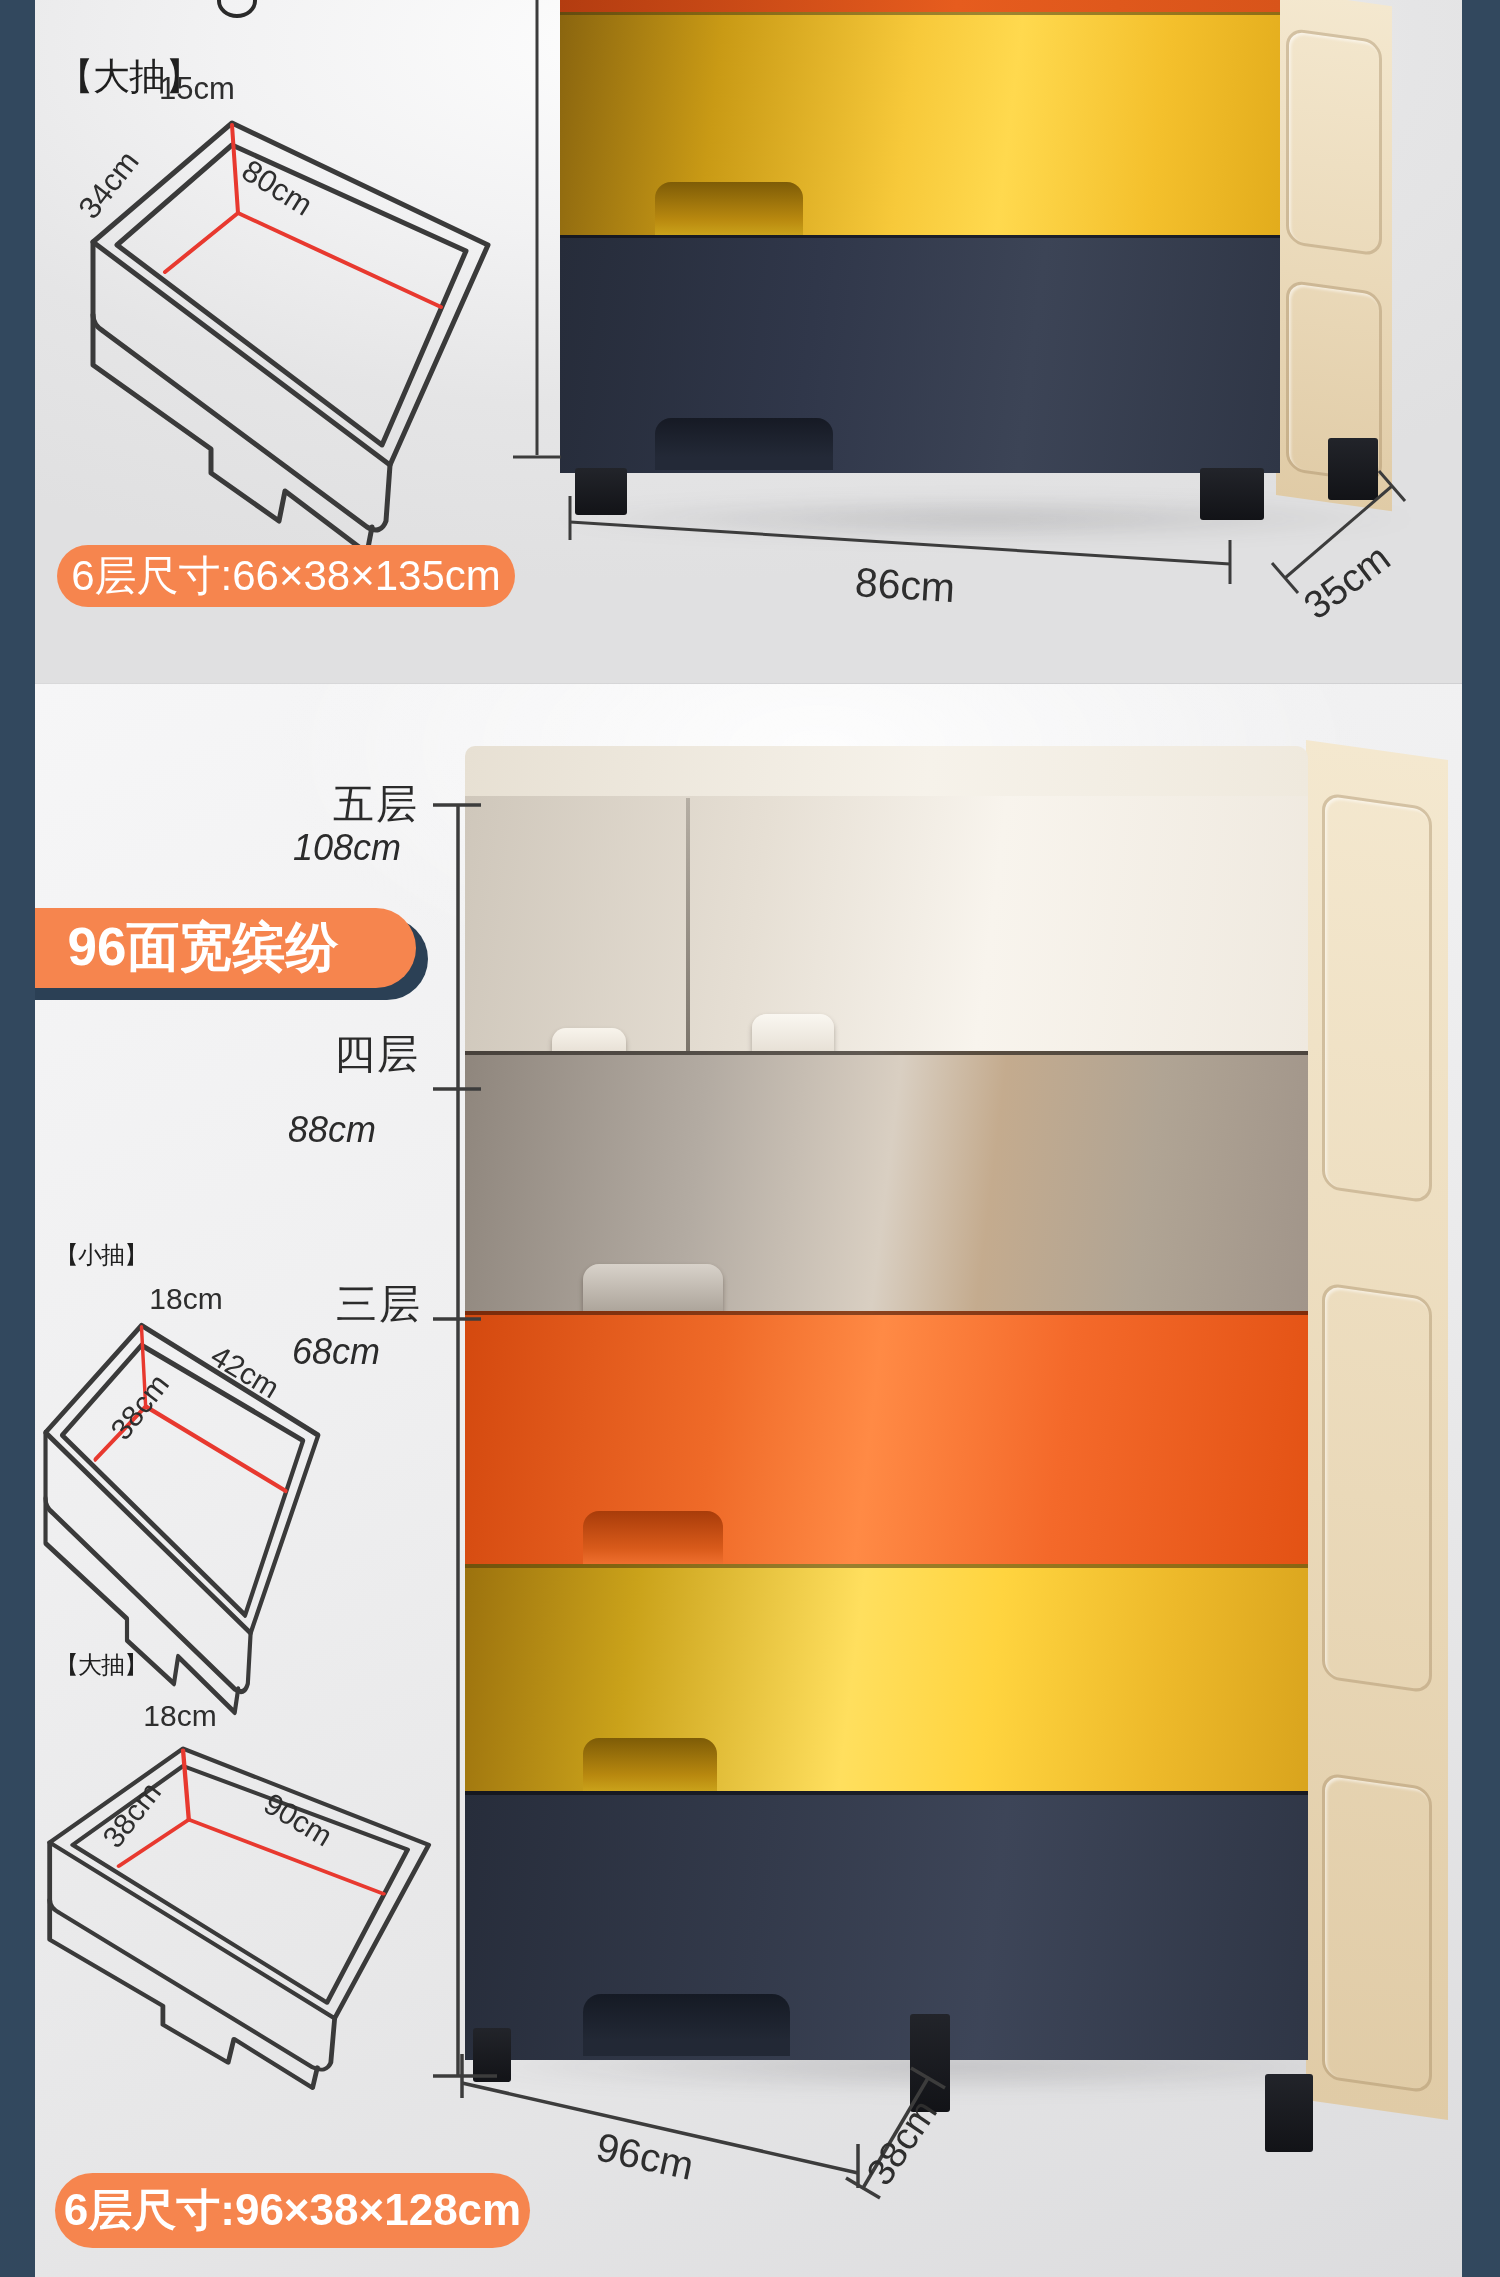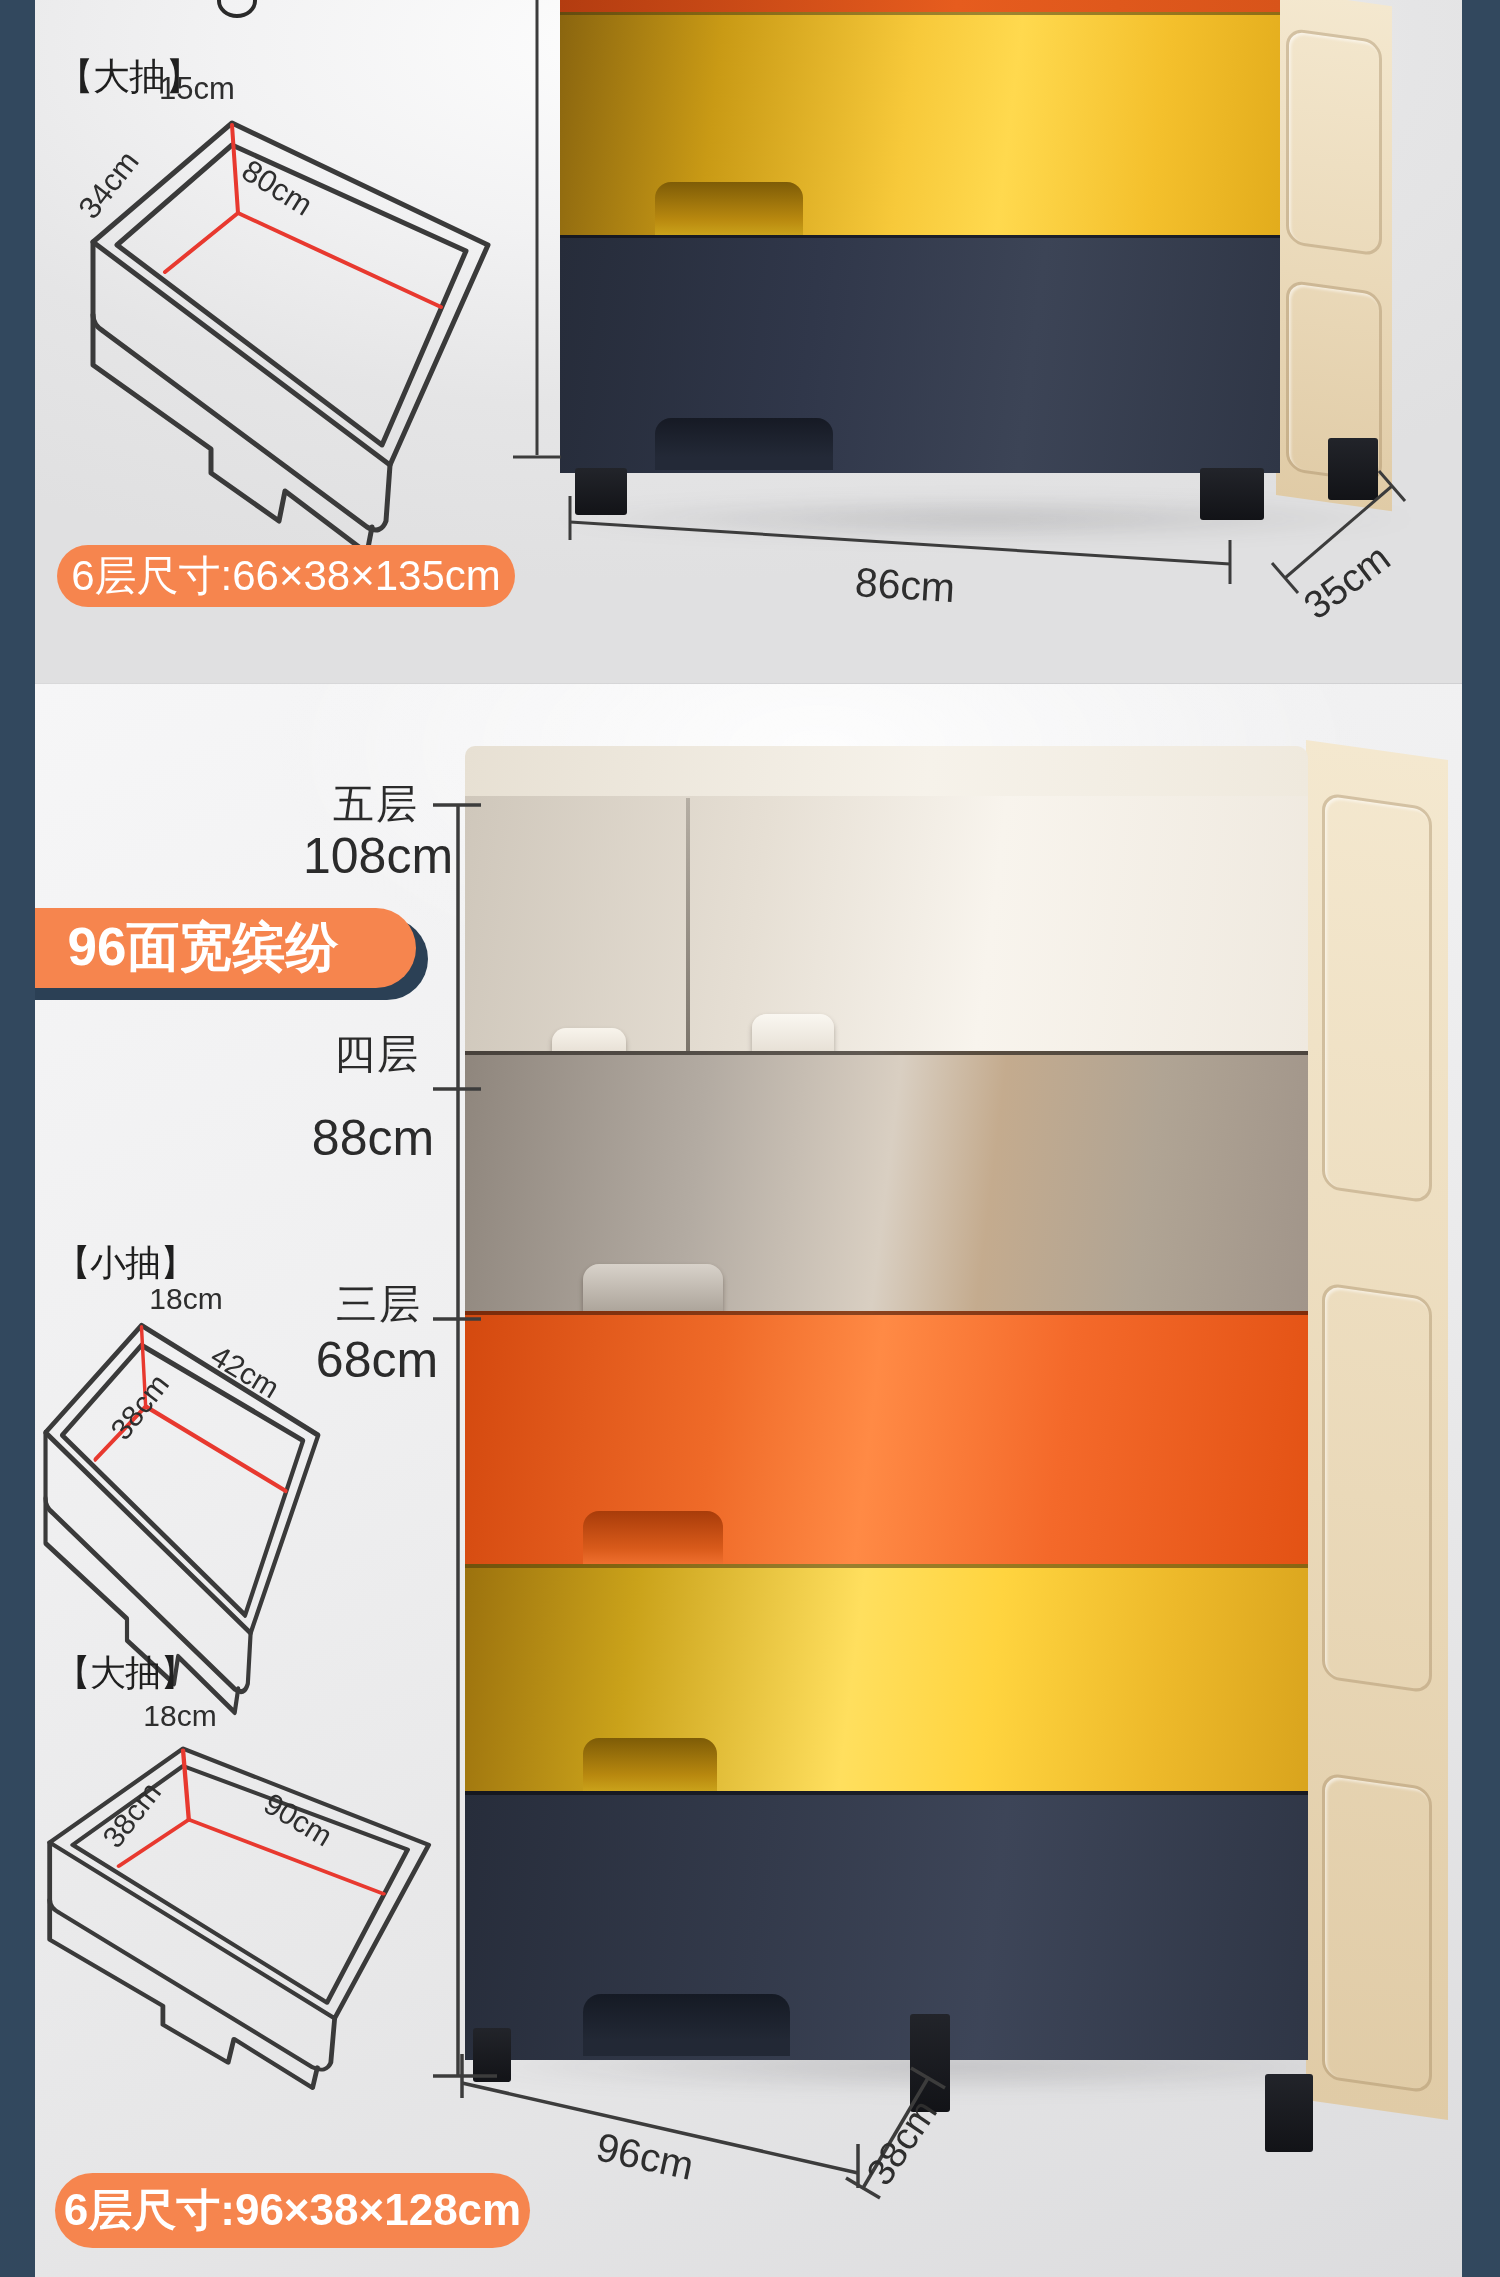--- a/index.html
+++ b/index.html
@@ -21,22 +21,22 @@
       linear-gradient(156deg,#f6f6f7 0%,#efeff0 38%,#e7e7e8 66%,#dcdcde 100%);
     border-top:1px solid rgba(0,0,0,.05);
   }
   .abs{position:absolute;}
   .dimtext{position:absolute;color:#2e2e2e;white-space:nowrap;text-align:center;}
   .pill{
     position:absolute;background:#f6854e;color:#fff;border-radius:999px;
     display:flex;align-items:center;justify-content:center;white-space:nowrap;
   }
   .tiername{position:absolute;font-size:41px;color:#2b2b2b;text-align:center;width:90px;letter-spacing:2px;}
-  .tierheight{position:absolute;font-size:50px;color:#2b2b2b;text-align:center;width:170px;}
-  .dlabel{position:absolute;font-size:36px;color:#1f1f1f;letter-spacing:-1px;white-space:nowrap;}
+  .tierheight{position:absolute;font-size:36px;color:#2b2b2b;width:170px;font-style:italic;}
+  .dlabel{position:absolute;font-size:24px;color:#1f1f1f;letter-spacing:-1px;white-space:nowrap;}
   .ddim{position:absolute;font-size:30px;color:#2e2e2e;width:90px;text-align:center;white-space:nowrap;}
   
   .tier{position:absolute;left:0;width:100%;}
   .notch{position:absolute;border-radius:16px 16px 0 0;}
   .tab{position:absolute;border-radius:14px 14px 6px 6px;}
   .foot{position:absolute;background:linear-gradient(180deg,#22242a,#121317);border-radius:3px;}
   .sidepanel{position:absolute;transform:skewY(8deg);transform-origin:top left;
     background:linear-gradient(180deg,#f4e8cf 0%,#ead9b9 55%,#e0cba6 100%);}
   .emboss{position:absolute;border:3px solid rgba(151,124,84,.35);border-radius:18px;
     box-shadow:inset 2px 2px 3px rgba(255,255,255,.55);}

